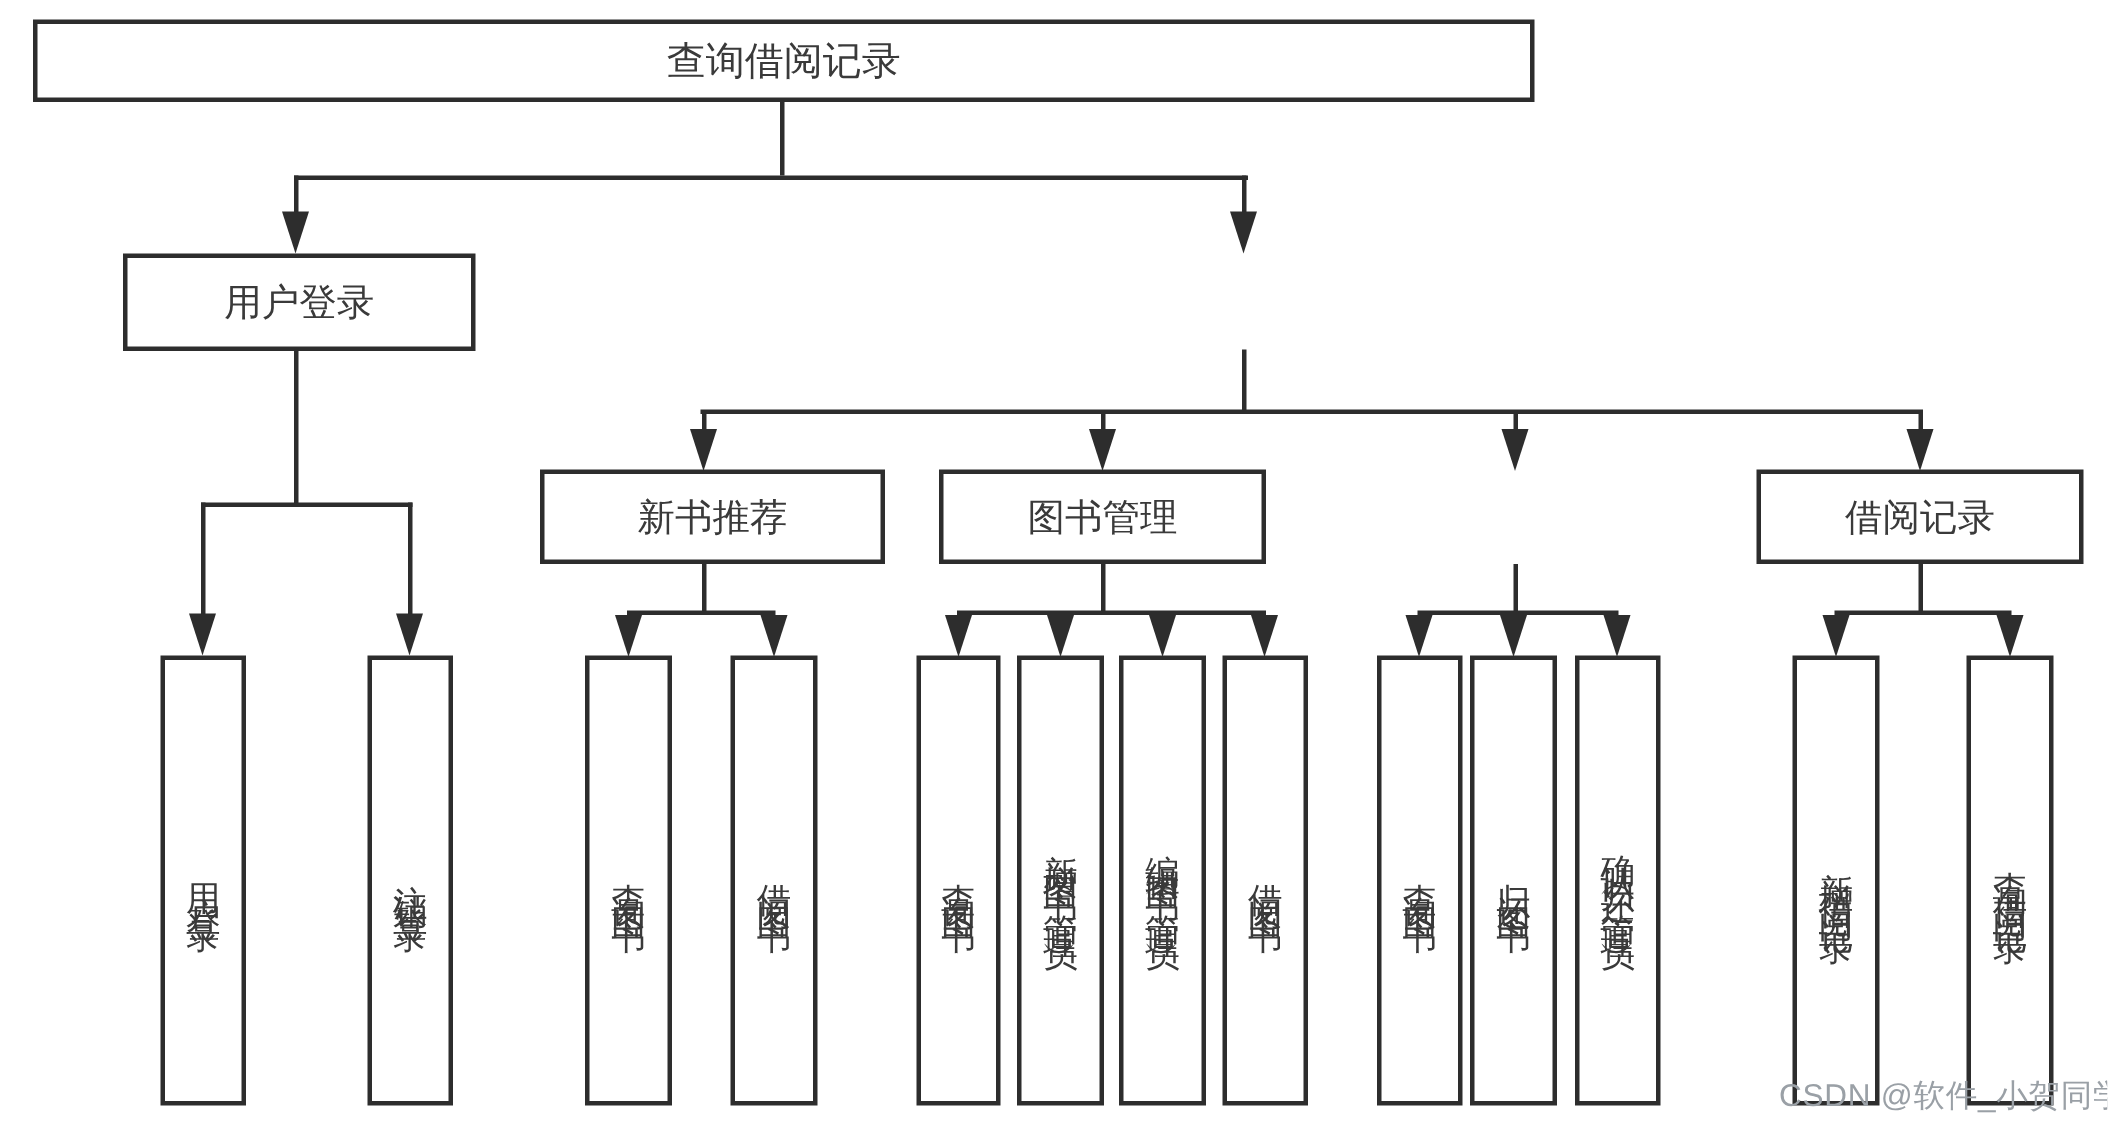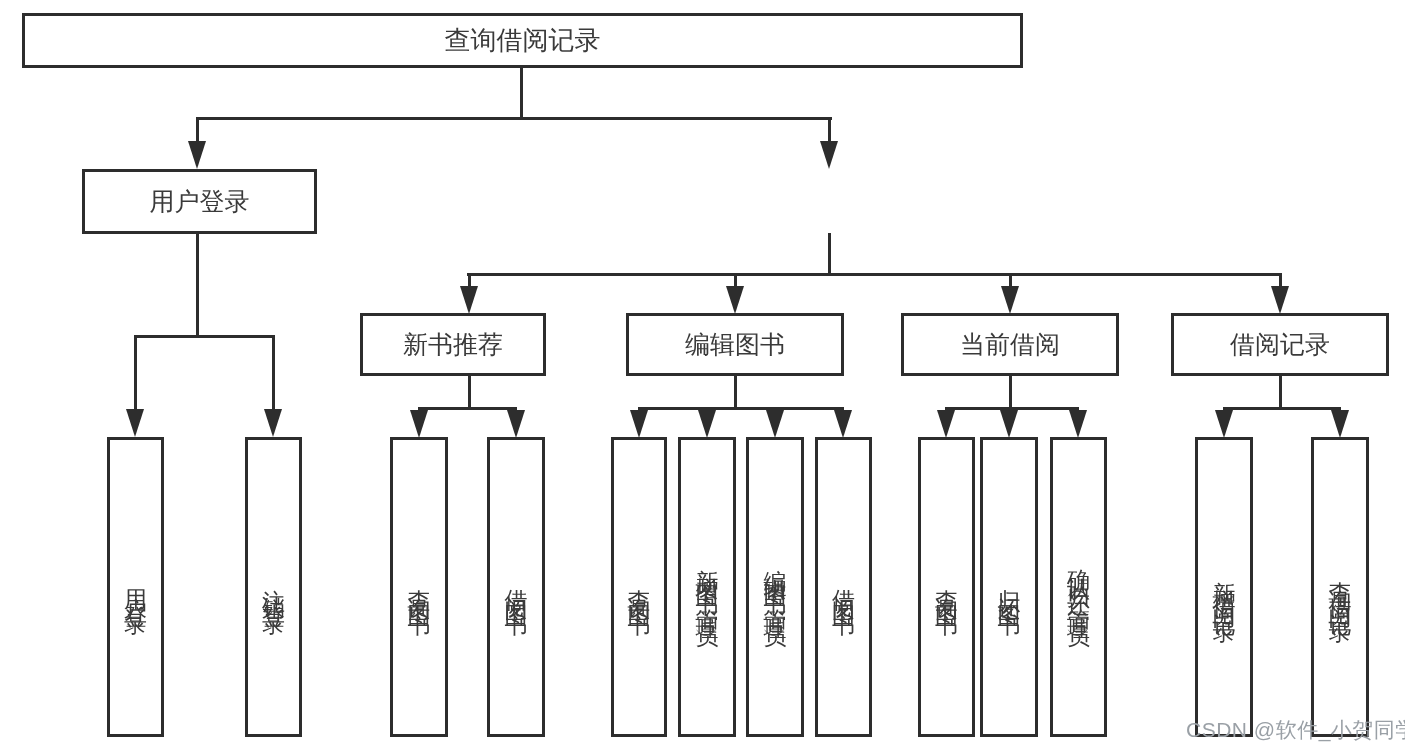--- a/index.html
+++ b/index.html
@@ -31,23 +31,22 @@
 </style>
 </head>
 <body>
 
 <div class="canvas">
 
   <div class="box root" style="left:22px;top:13px;width:1001px;height:55px;">查询借阅记录</div>
 
   <div class="box" style="left:82px;top:169px;width:235px;height:65px;">用户登录</div>
 
-  <div class="box" style="left:360px;top:313px;width:186px;height:63px;">新书推荐</div>
-  <div class="box" style="left:626px;top:313px;width:218px;height:63px;">编辑图书</div>
-  <div class="box" style="left:901px;top:313px;width:218px;height:63px;">当前借阅</div>
+  <div class="box" style="left:360px;top:313px;width:230px;height:63px;">新书推荐</div>
+  <div class="box" style="left:626px;top:313px;width:218px;height:63px;">图书管理</div>
   <div class="box" style="left:1171px;top:313px;width:218px;height:63px;">借阅记录</div>
 
   <div class="box leaf" style="left:107px;top:437px;width:57px;height:300px;">用户登录</div>
   <div class="box leaf" style="left:245px;top:437px;width:57px;height:300px;">注销登录</div>
 
   <div class="box leaf" style="left:390px;top:437px;width:58px;height:300px;">查询图书</div>
   <div class="box leaf" style="left:487px;top:437px;width:58px;height:300px;">借阅图书</div>
 
   <div class="box leaf" style="left:611px;top:437px;width:56px;height:300px;">查询图书</div>
   <div class="box leaf" style="left:678px;top:437px;width:58px;height:300px;">新增图书（管理员）</div>

